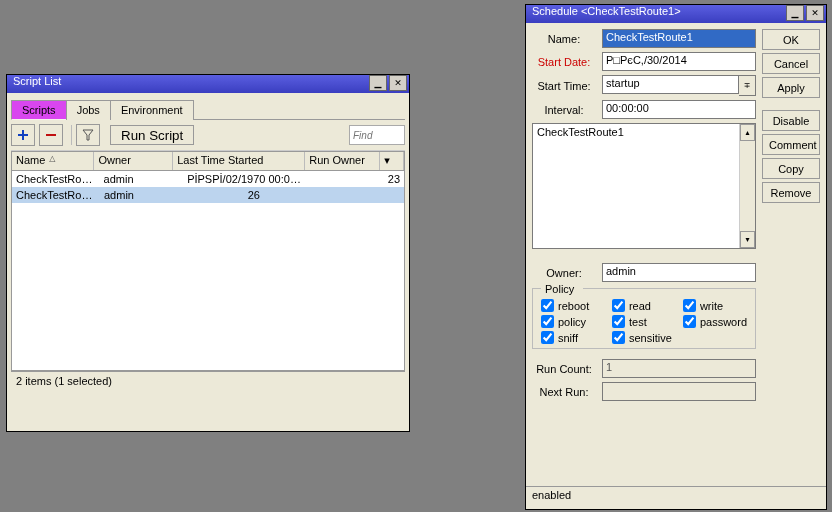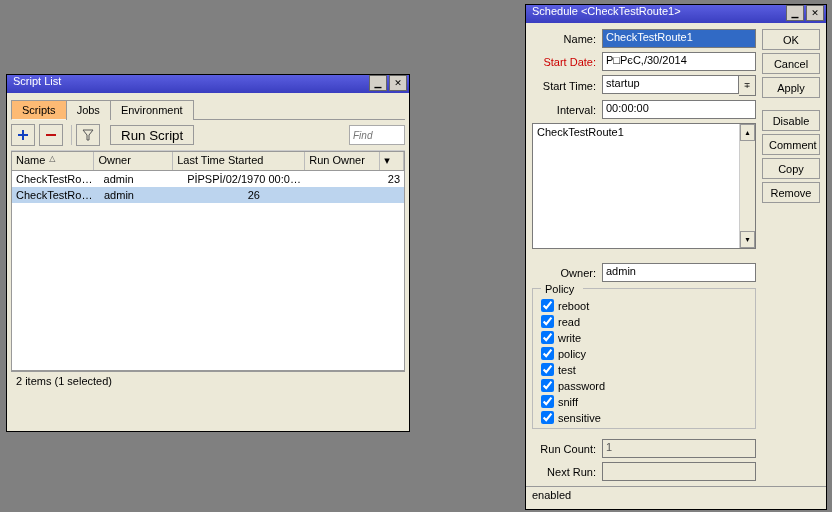--- a/index.html
+++ b/index.html
@@ -5,56 +5,56 @@
   html,body{margin:0;padding:0;width:832px;height:512px;background:#808080;font-family:Tahoma,Arial,sans-serif;font-size:11px;color:#000;overflow:hidden}
   .window{position:absolute;background:#ece9d8;border:1px solid #000}
   .titlebar{height:18px;background:linear-gradient(#5a5ee0,#3a3ec0);color:#fff;font-weight:normal;display:flex;align-items:flex-start;padding:0 2px 0 6px;font-size:11px}
   .titlebar .title{flex:1}
   .titlebar .tb-btn{width:16px;height:14px;margin-left:2px;background:#d4d0c8;border:1px solid #666;display:flex;align-items:center;justify-content:center;font-size:9px;color:#000;cursor:default}
   .content{padding:4px}
   
   .sl{left:6px;top:74px;width:402px;height:356px}
   .tabs{display:flex;border-bottom:1px solid #999;margin-top:2px}
   .tab{padding:3px 10px;border:1px solid #999;border-bottom:none;margin-right:-1px;background:#ece9d8;position:relative;top:1px;cursor:default}
-  .tab.active{background:#fdba74;border-bottom:1px solid #f5f3ea}
+  .tab.active{background:#d946ef;border-bottom:1px solid #f5f3ea}
   .toolbar{display:flex;align-items:center;padding:4px 0;border-bottom:1px solid #ccc}
   .tbtn{width:22px;height:20px;border:1px solid #999;background:#ece9d8;margin-right:4px;display:flex;align-items:center;justify-content:center;cursor:default}
   .runbtn{height:20px;padding:0 10px;border:1px solid #999;background:#ece9d8;margin-left:6px;cursor:default}
   .find{margin-left:auto;width:48px;height:16px;border:1px solid #aaa;font-style:italic;color:#888;font-size:10px;padding:1px 3px;background:#fff}
   .grid{border:1px solid #999;height:218px;background:#fff;overflow:hidden}
   .ghead{display:flex;background:#ece9d8;border-bottom:1px solid #999;height:18px}
   .gh{border-right:1px solid #bbb;padding:2px 4px;font-size:11px;display:flex;align-items:flex-start}
   .gh .sort{margin-left:4px;font-size:8px;color:#555}
   .grow{display:flex;height:16px;align-items:center}
   .grow.sel{background:#bcd4ee}
   .gc{padding:1px 4px;overflow:hidden;white-space:nowrap}
   .gc.num{text-align:right}
   .status{border-top:1px solid #999;padding:3px 5px;height:16px;background:#ece9d8}
   
   .sched{left:525px;top:4px;width:300px;height:504px}
   .sched .body{display:flex;padding:6px}
   .left{flex:1}
   .right{width:58px;margin-left:6px;display:flex;flex-direction:column;gap:3px}
   .right button{height:21px;border:1px solid #999;background:#ece9d8;font-size:11px;cursor:default}
   .frow{display:flex;align-items:center;margin-bottom:4px}
-  .flab{width:64px;text-align:right;margin-right:6px}
+  .flab{width:64px;text-align:center;margin-right:6px}
   .flab.red{color:#c00}
   .finput{flex:1;height:15px;border:1px solid #7a7a7a;background:#fff;padding:1px 3px;font-size:11px}
   .finput.ro{background:#ece9d8;color:#555}
   .finput.sel{background:#316ac5;color:#fff}
   .combo{display:flex;flex:1}
   .combo .cbtn{width:16px;height:19px;border:1px solid #7a7a7a;border-left:none;background:#ece9d8;display:flex;align-items:center;justify-content:center;font-size:8px;cursor:default}
   .event-box{border:1px solid #7a7a7a;background:#fff;height:124px;position:relative}
   .event-box .scrolltrack{position:absolute;right:0;top:0;bottom:0;width:15px;background:#ece9d8;border-left:1px solid #ccc}
   .event-box .sbtn{height:15px;background:#ece9d8;border:1px solid #999;font-size:8px;display:flex;align-items:center;justify-content:center}
   .event-box .sbot{position:absolute;bottom:0;left:0;right:0}
   .event-box .content-text{padding:2px 4px}
   .fieldset{border:1px solid #bbb;margin-top:6px;padding:6px 8px 4px 8px}
   .fieldset .legend{position:relative;top:-12px;background:#ece9d8;padding:0 4px;width:34px}
-  .policy-grid{display:grid;grid-template-columns:1fr;gap:3px 10px;margin-top:-8px}
+  .policy-grid{display:grid;grid-template-columns:1fr 1fr 1fr;gap:3px 10px;margin-top:-8px}
   .cb{display:flex;align-items:center;gap:4px}
   .cb input{margin:0;width:13px;height:13px}
   .statusbar{position:absolute;left:0;right:0;bottom:0;height:18px;border-top:1px solid #999;background:#ece9d8;padding:2px 6px}
   .vsep{width:1px;height:20px;background:#bbb;margin:0 4px}
   svg{display:block}
 </style>
 </head>
 <body>
 
 <div class="window sl">

